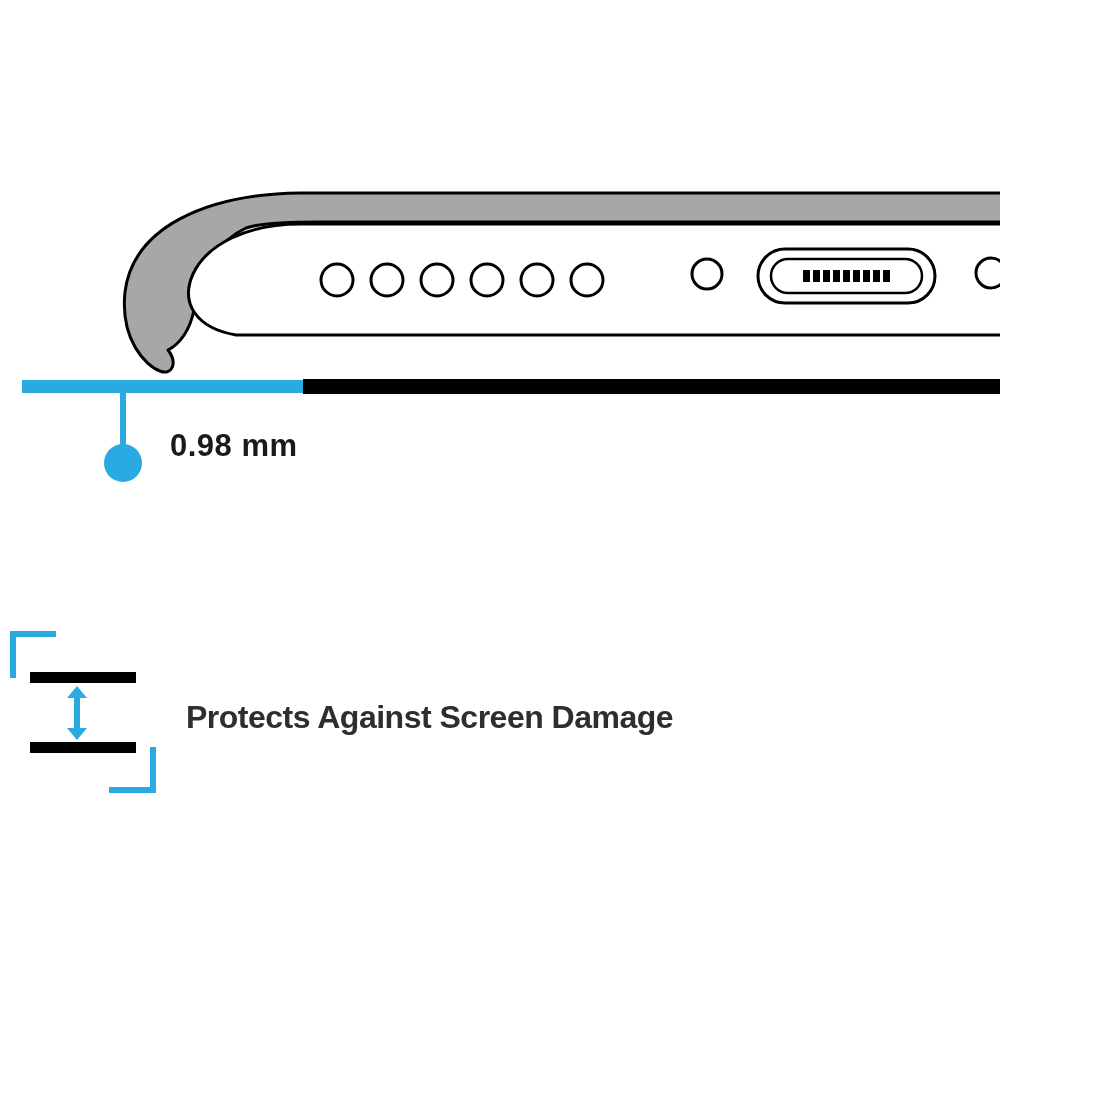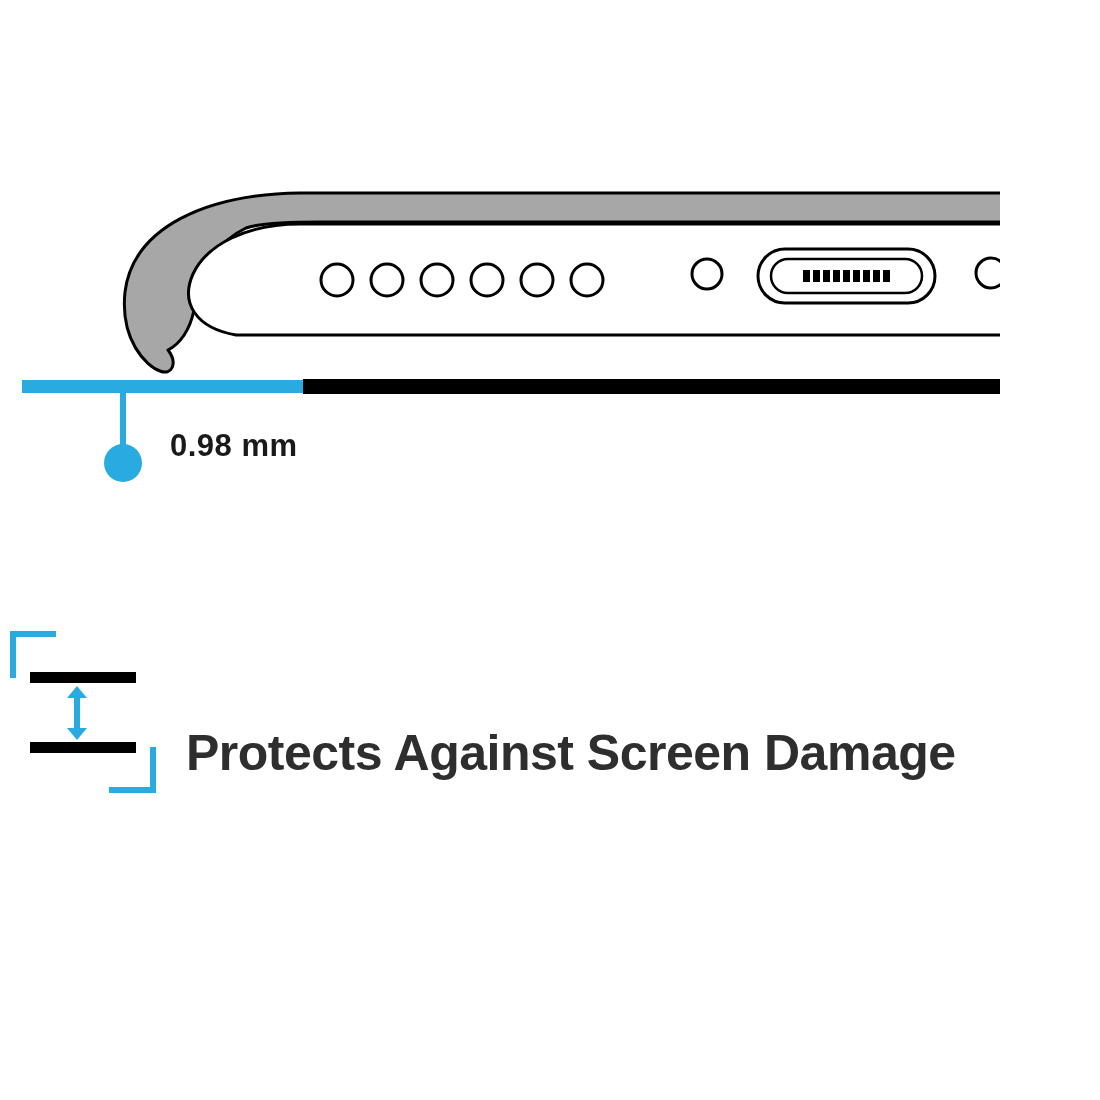--- a/index.html
+++ b/index.html
@@ -37,22 +37,22 @@
     font-size: 66px;
     line-height: 1;
     font-weight: bold;
     color: #0e0e0e;
     letter-spacing: -1px;
     white-space: nowrap;
   }
   .feature-subtitle {
     position: absolute;
     left: 186px;
-    top: 728px;
-    font-size: 50px;
+    top: 701px;
+    font-size: 32px;
     line-height: 1;
     font-weight: bold;
     color: #2e2e2e;
     letter-spacing: -0.5px;
     white-space: nowrap;
   }
 </style>
 </head>
 <body>
 

